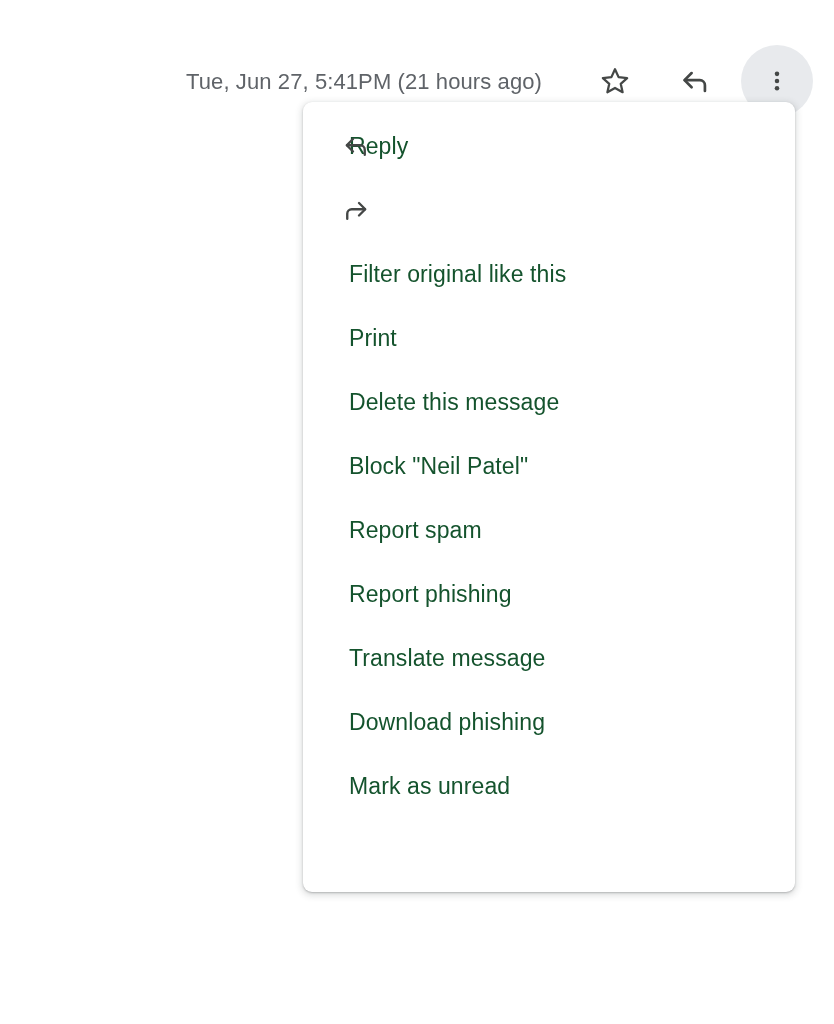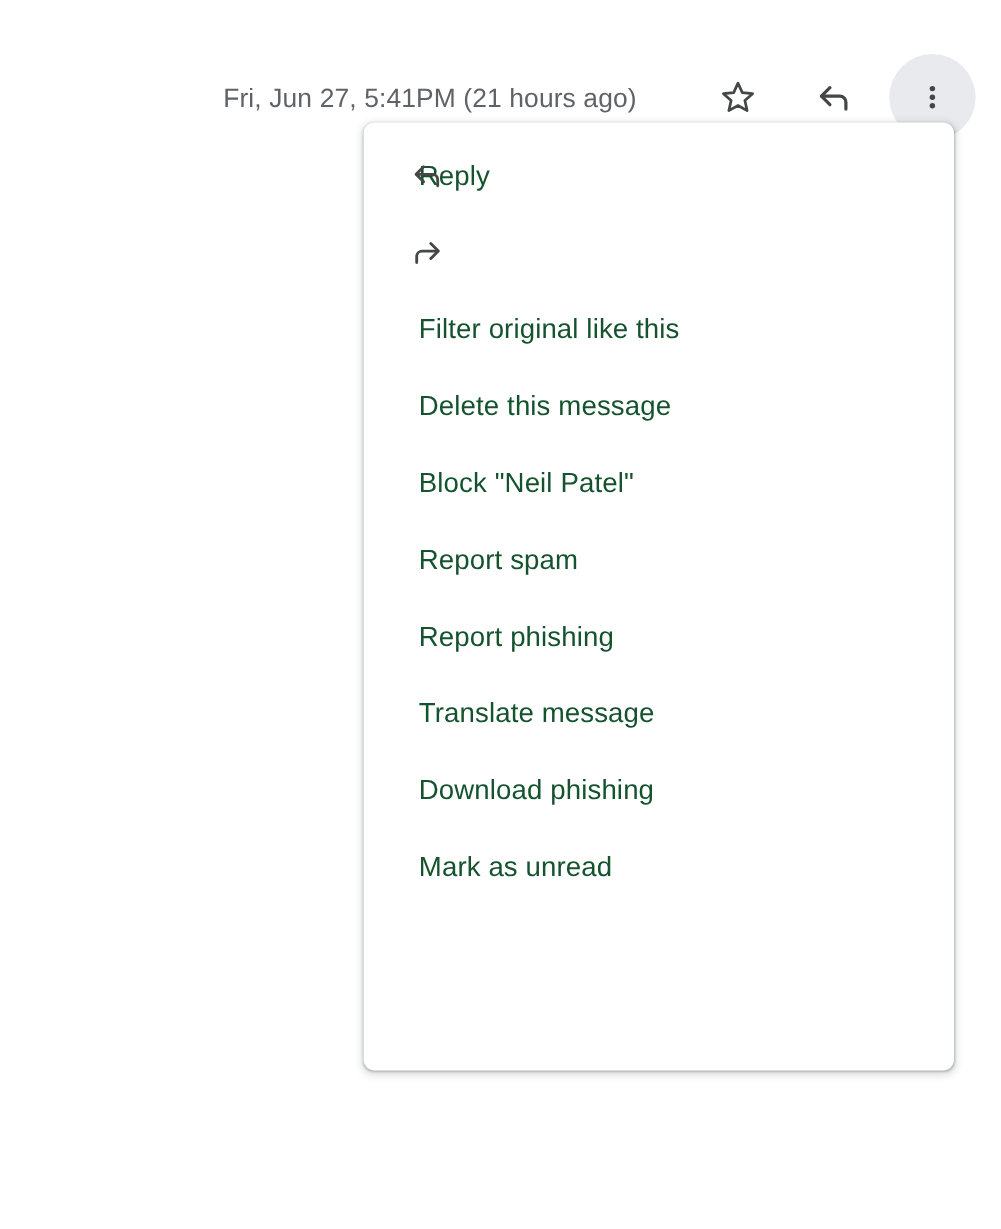--- a/index.html
+++ b/index.html
@@ -104,21 +104,21 @@
     color: #14532d;
     white-space: nowrap;
     letter-spacing: 0.1px;
   }
 </style>
 </head>
 <body>
 
 <div id="message-header">
 
-  <div id="message-timestamp">Fri, Jun 27, 5:41PM (21 hours ago)</div>
+  <div id="message-timestamp">Tue, Jun 27, 5:41PM (21 hours ago)</div>
 
   <div class="header-action" id="star-button">
     <span>
       <svg width="32" height="32" viewBox="0 0 24 24" fill="none" stroke="#444746" stroke-width="1.7" stroke-linejoin="round" stroke-linecap="round">
         <polygon points="12,3.2 14.7,9.1 21.1,9.8 16.3,14.1 17.7,20.4 12,17.2 6.3,20.4 7.7,14.1 2.9,9.8 9.3,9.1"></polygon>
       </svg>
     </span>
   </div>
 
   <div class="header-action" id="reply-button">
@@ -159,20 +159,23 @@
         <polyline points="14.4,6.4 19.4,11.4 14.4,16.4"></polyline>
         <path d="M19.1 11.4 H8.6 a3.6 3.6 0 0 0 -3.6 3.6 V19"></path>
       </svg>
     </span>
   </div>
 
   <div class="menu-item">
     <span class="menu-item-label">Filter original like this</span>
   </div>
 
+  <div class="menu-item">
+    <span class="menu-item-label">Print</span>
+  </div>
 
   <div class="menu-item">
     <span class="menu-item-label">Delete this message</span>
   </div>
 
   <div class="menu-item">
     <span class="menu-item-label">Block "Neil Patel"</span>
   </div>
 
   <div class="menu-item">

